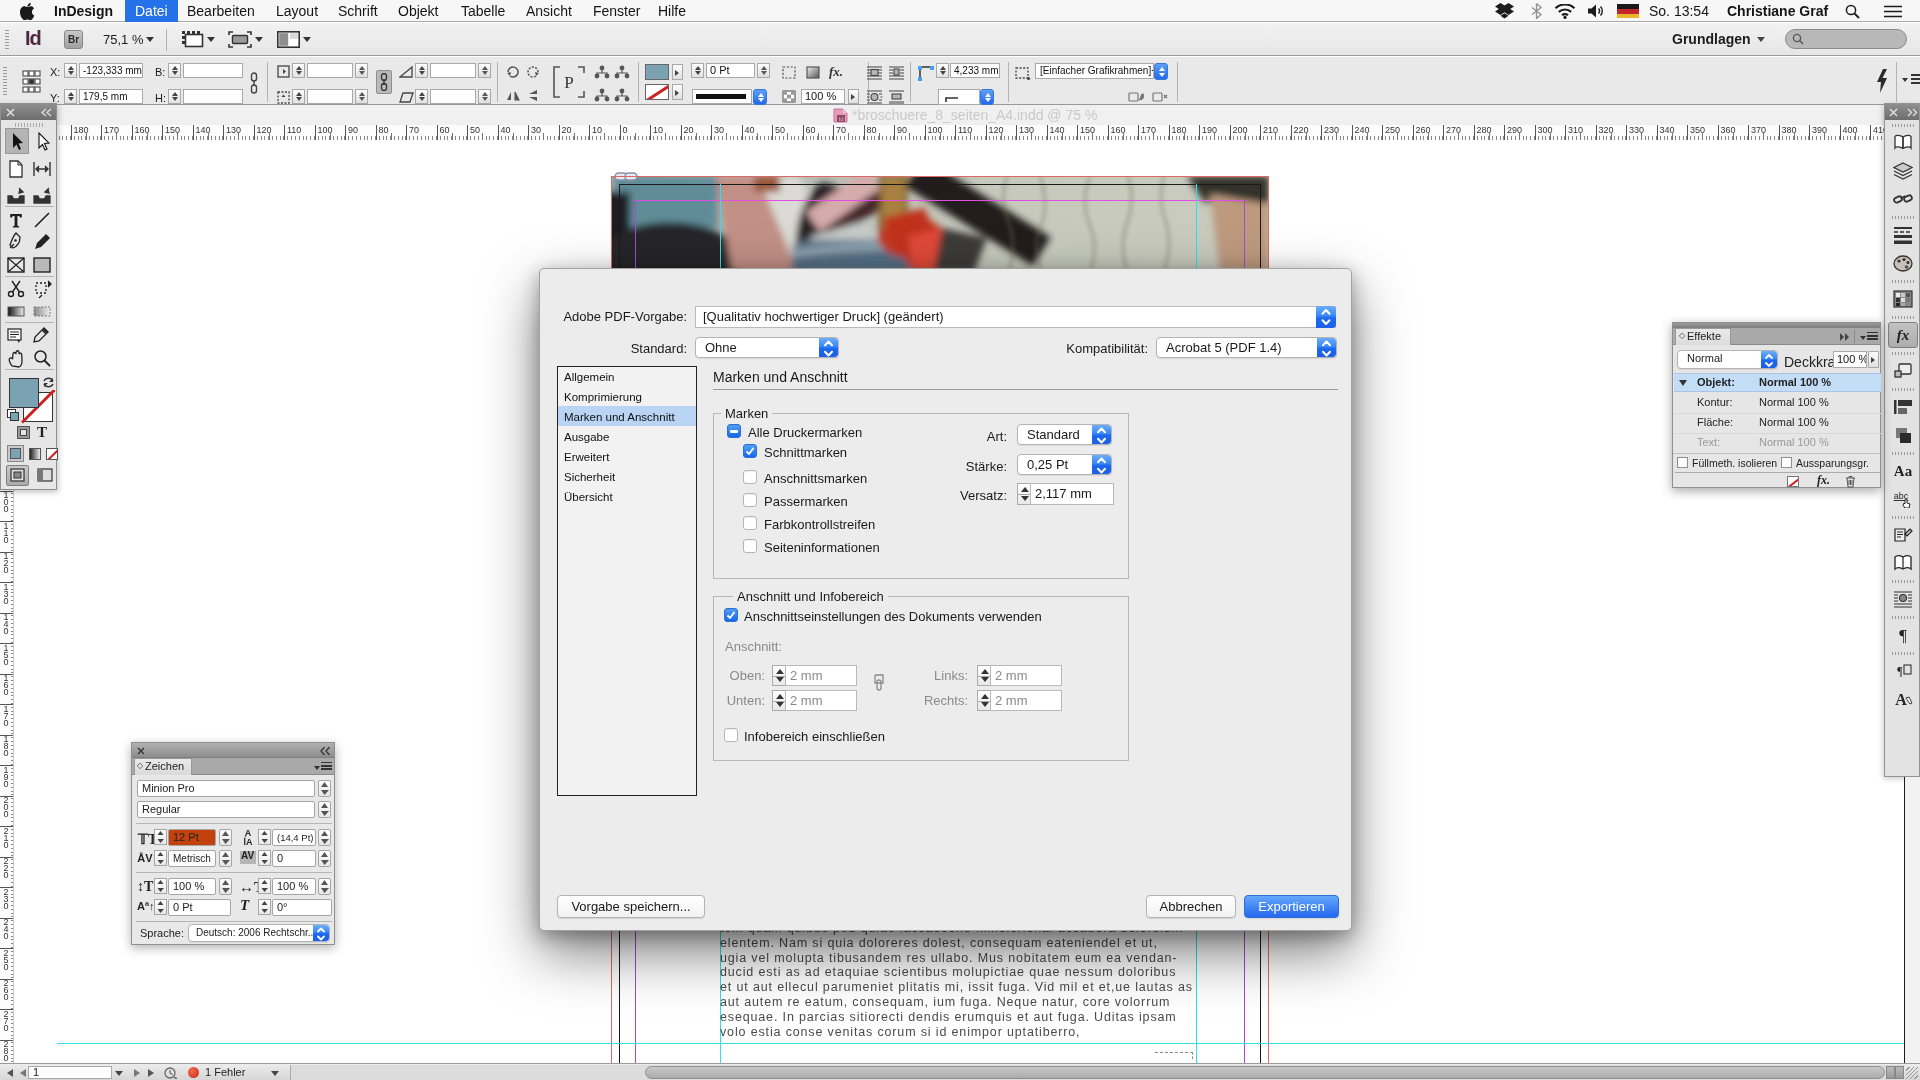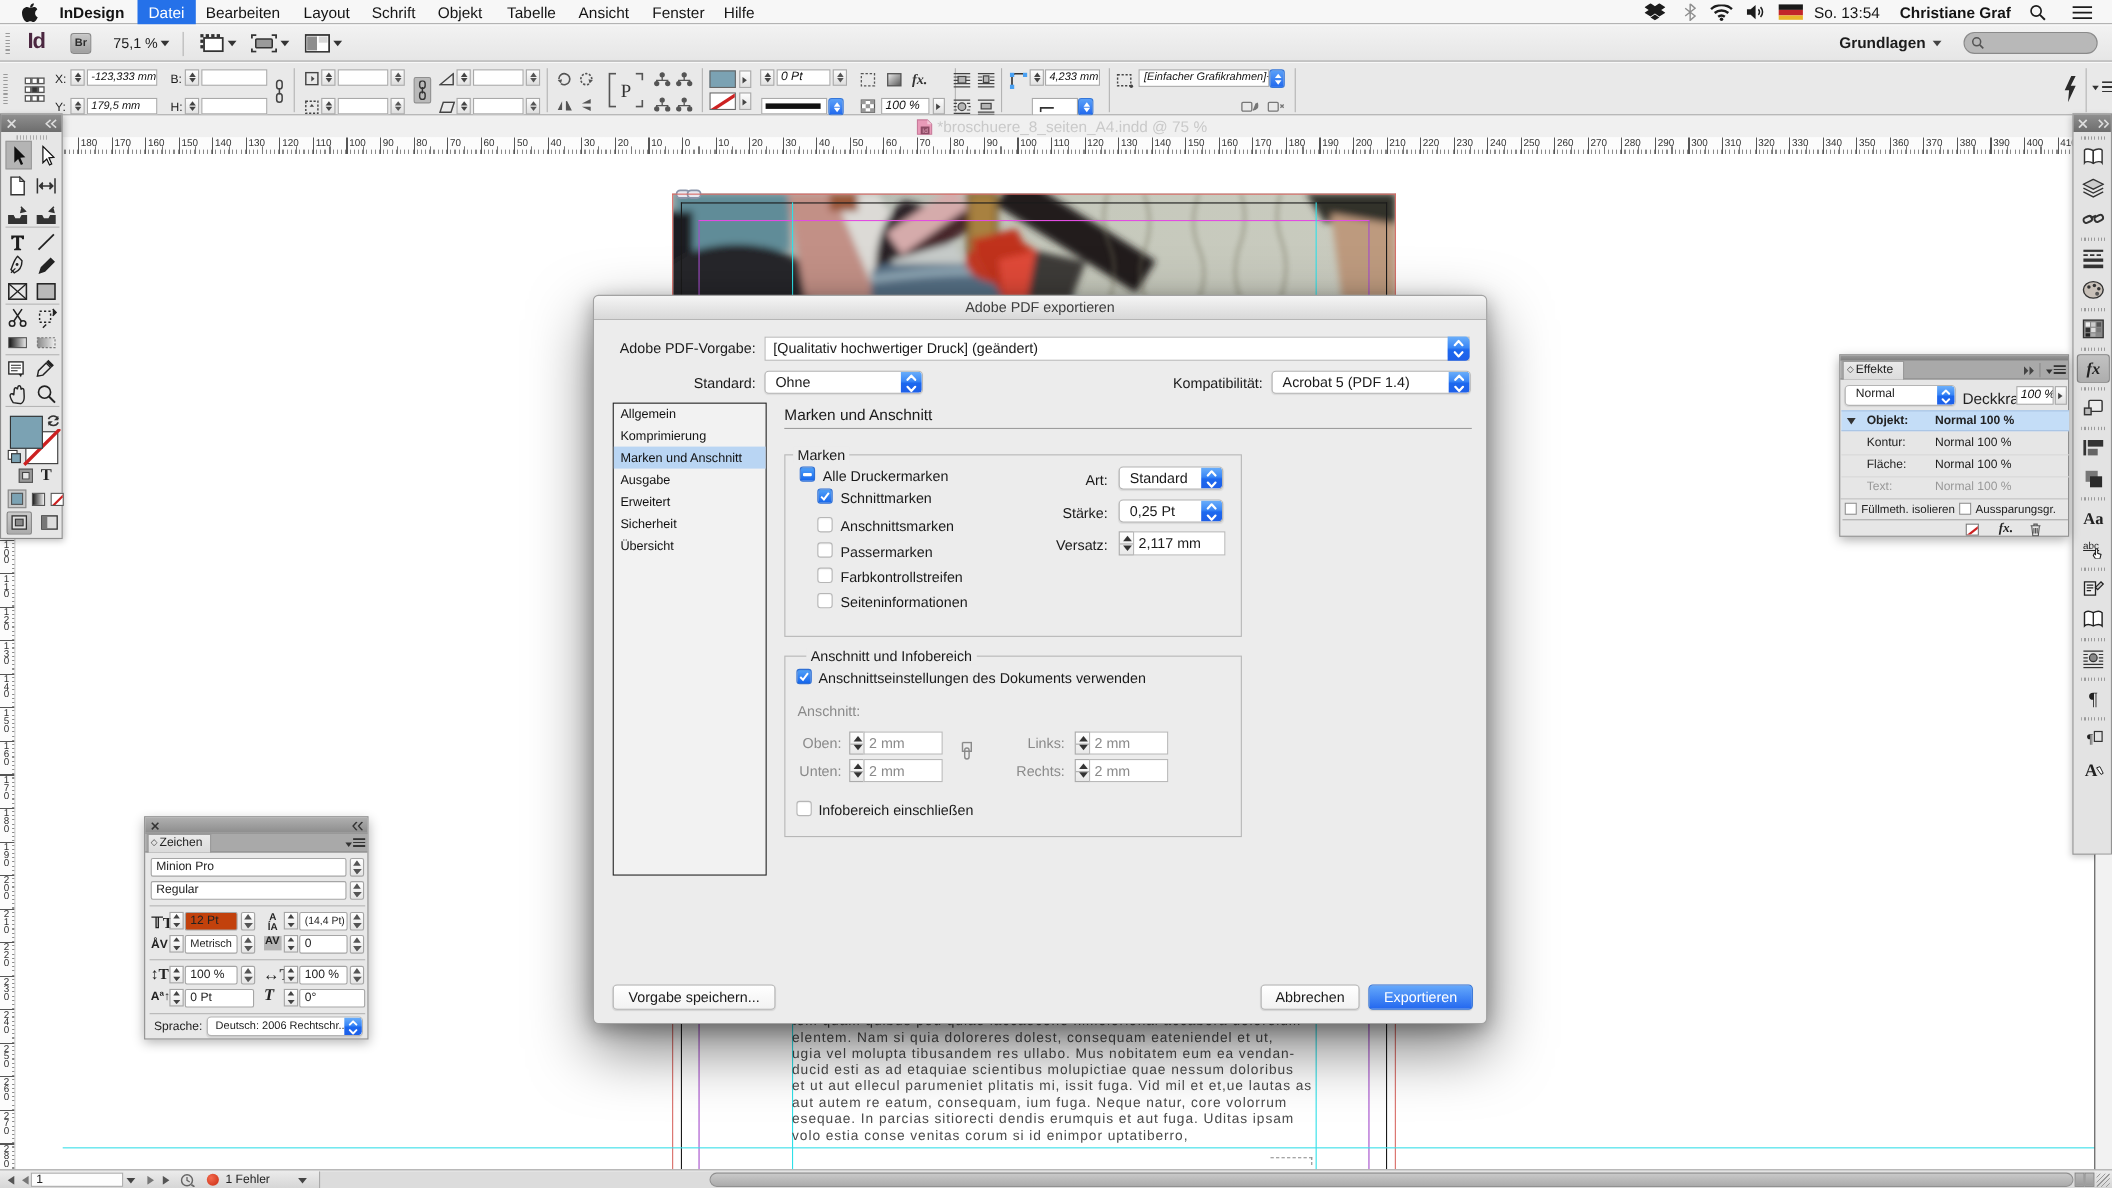--- a/index.html
+++ b/index.html
@@ -4,21 +4,21 @@
 html,body{width:1920px;height:1080px;overflow:hidden;}
 body{font-family:"Liberation Sans",sans-serif;background:#fff;position:relative;}
 .abs{position:absolute;}
 
 #menubar{left:0;top:0;width:1920px;height:22px;background:#f7f7f7;border-bottom:1px solid #ababab;font-size:14px;color:#141414;}
 #menubar .mi{position:absolute;top:0;height:22px;line-height:22px;}
 
 #appbar{left:0;top:23px;width:1920px;height:33px;background:linear-gradient(#f2f2f2,#e6e6e6);border-bottom:1px solid #9a9a9a;}
 
 #ctrlbar{left:0;top:57px;width:1920px;height:48px;background:#e9e9e9;border-bottom:1px solid #989898;font-size:11px;color:#1c1c1c;}
-.fld{position:absolute;background:#fff;border:1px solid #a9a9a9;font-size:11px;color:#111;line-height:13px;padding:1px 3px;white-space:nowrap;overflow:hidden;font-style:italic;}
+.fld{position:absolute;background:#fff;border:1px solid #a9a9a9;font-size:11px;color:#111;line-height:13px;padding:1px 3px;white-space:nowrap;overflow:hidden;}
 .stp{position:absolute;width:13px;background:linear-gradient(#fdfdfd,#e3e3e3);border:1px solid #a9a9a9;}
 .stp:before,.stp:after{content:"";position:absolute;left:3px;border-left:3px solid transparent;border-right:3px solid transparent;}
 .stp:before{top:2px;border-bottom:4px solid #444;}
 .stp:after{bottom:2px;border-top:4px solid #444;}
 .drp{position:absolute;width:13px;background:linear-gradient(#fdfdfd,#dedede);border:1px solid #a9a9a9;}
 .drp:before,.drp:after{content:"";position:absolute;left:3px;border-left:3px solid transparent;border-right:3px solid transparent;}
 .drp:before{top:2px;border-bottom:4px solid #555;}
 .drp:after{bottom:2px;border-top:4px solid #555;}
 .bdrp{position:absolute;width:14px;background:linear-gradient(#5ba1f9,#2169ee);border:1px solid #3576d8;border-radius:3px;}
 .bdrp:before,.bdrp:after{content:"";position:absolute;left:3.5px;border-left:3.5px solid transparent;border-right:3.5px solid transparent;}
@@ -1064,21 +1064,20 @@
       <div class="ptx" style="top:2px;font-size:10px;left:7px;">Deutsch: 2006 Rechtschr...</div>
       <div class="bstep" style="width:16px;"><svg width="16" height="18" viewBox="0 0 16 18">
           <g fill="none" stroke="#fff" stroke-width="1.8" stroke-linecap="round" stroke-linejoin="round">
             <path d="M5 6.5 L8 3.5 L11 6.5"></path>
             <path d="M5 11.5 L8 14.5 L11 11.5"></path>
           </g>
         </svg></div>
     </div>
 </div>
 <div id="dialog">
-<div class="ttl">Adobe PDF exportieren</div>
 <div class="dlbl" style="left:-113px;top:40px;width:260px;font-size:13px;">Adobe PDF-Vorgabe:</div>
 <div class="dfield" style="left:155px;top:37px;width:641px;height:22px;">[Qualitativ hochwertiger Druck] (geändert)</div>
 <div class="abs" style="left:776px;top:37px;width:20px;height:22px;background:linear-gradient(#6aaefa 0%,#3a87f6 45%,#1c68ef 55%,#1e5fe8 100%);border-radius:0 4px 4px 0;"></div>
 <svg class="abs" style="left:776px;top:37px" width="20" height="22" viewBox="0 0 20 22">
       <g fill="none" stroke="#fff" stroke-width="2" stroke-linecap="round" stroke-linejoin="round">
         <path d="M6.5 7.8 L10 4 L13.5 7.8"></path>
         <path d="M6.5 14.2 L10 18 L13.5 14.2"></path>
       </g>
     </svg>
 <div class="dlbl" style="left:-113px;top:72px;width:260px;font-size:13px;">Standard:</div>

